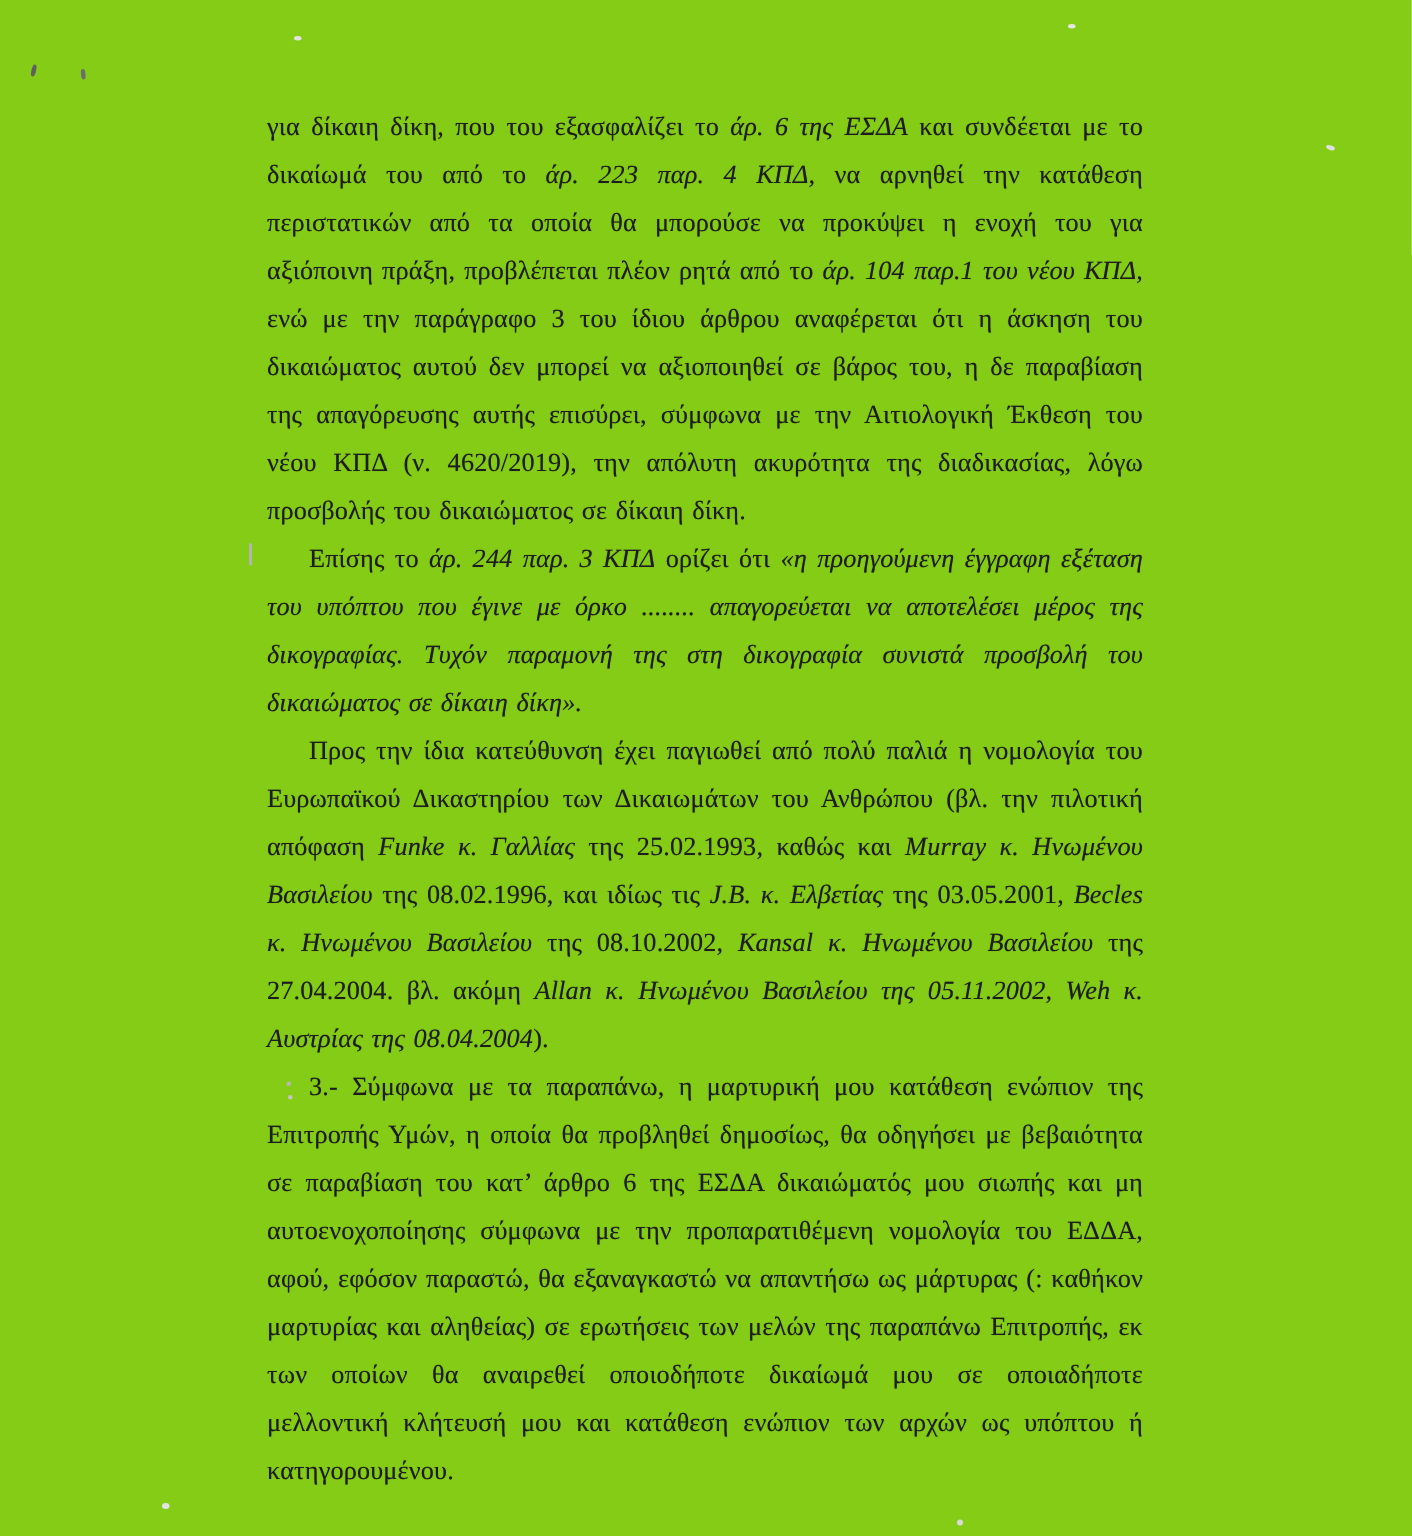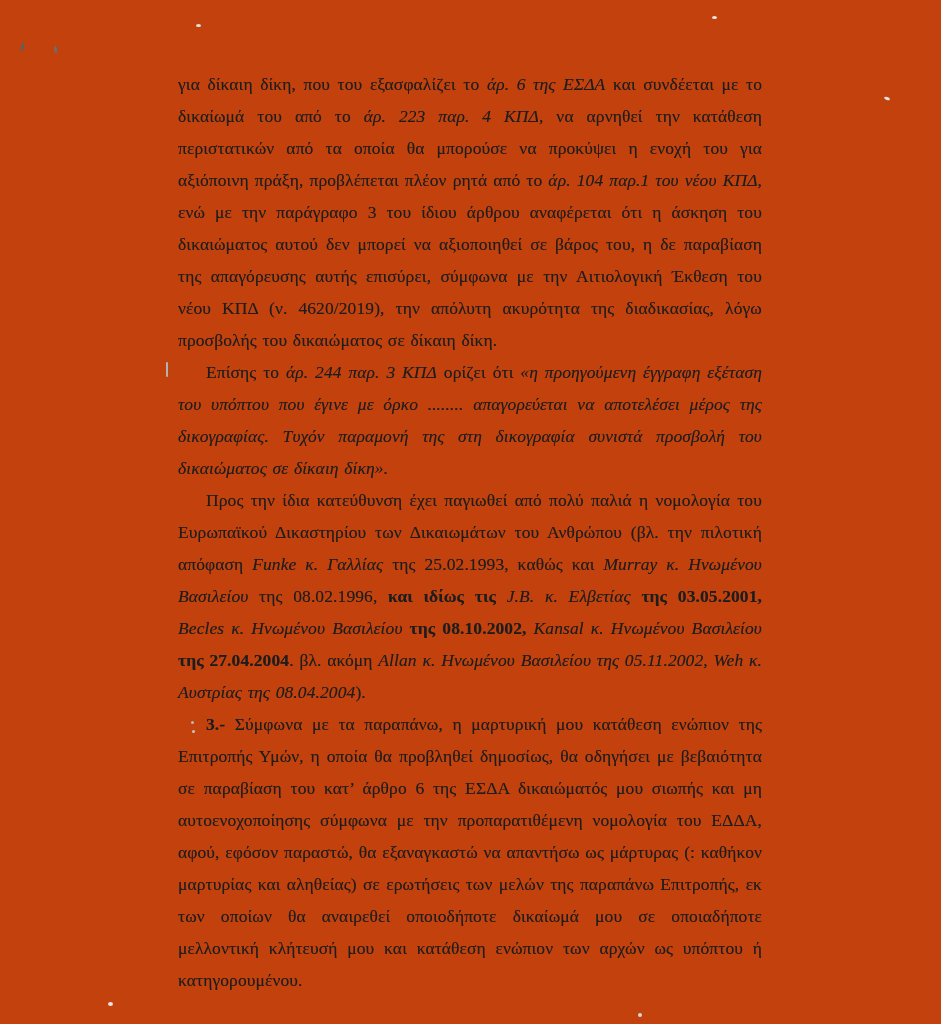--- a/index.html
+++ b/index.html
@@ -34,39 +34,39 @@
   }
   .para {
     margin: 0;
     padding: 0;
   }
   .para.indent {
     text-indent: 28px;
   }
   .seg-normal { font-style: normal; font-weight: normal; }
   .seg-italic { font-style: italic; font-weight: normal; }
-  .seg-bold { font-style: normal; font-weight: bold; }
+  .seg-bold { font-style: normal; font-weight: normal; }
   .seg-bolditalic { font-style: italic; font-weight: normal; }
 
   
   .artifact { position: absolute; pointer-events: none; }
   .artifact.mark-1 { left: 21px;  top: 43px;  width: 3px; height: 8px;  background: #5f5f5f; border-radius: 45%; transform: rotate(14deg); }
   .artifact.mark-2 { left: 54px;  top: 46px;  width: 3px; height: 7px;  background: #6d6d6d; border-radius: 45%; transform: rotate(-6deg); }
   .artifact.mark-3 { left: 166px; top: 362px; width: 2px; height: 15px; background: #b3b3b3; border-radius: 1px; }
   .artifact.mark-4 { left: 191px; top: 721px; width: 3px; height: 3px;  background: #b8b8b8; border-radius: 50%; box-shadow: 1px 9px 0 #c4c4c4; }
   .artifact.mark-5 { left: 196px; top: 24px;  width: 5px; height: 3px;  background: #e2e2e2; border-radius: 50%; }
   .artifact.mark-6 { left: 884px; top: 97px;  width: 6px; height: 3px;  background: #e0e0e0; border-radius: 50%; transform: rotate(18deg); }
   .artifact.mark-7 { left: 712px; top: 16px;  width: 5px; height: 3px;  background: #e7e7e7; border-radius: 50%; }
   .artifact.mark-8 { left: 108px; top: 1002px; width: 5px; height: 4px; background: #e3e3e3; border-radius: 50%; }
   .artifact.mark-9 { left: 638px; top: 1013px; width: 4px; height: 4px; background: #d9d9d9; border-radius: 50%; }
 </style>
 </head>
 <body>
 
-<div class="page" style="background: #c2410c;">
+<div class="page" style="background: #84cc16;">
   <span class="artifact mark-1"></span>
   <span class="artifact mark-2"></span>
   <span class="artifact mark-3"></span>
   <span class="artifact mark-4"></span>
   <span class="artifact mark-5"></span>
   <span class="artifact mark-6"></span>
   <span class="artifact mark-7"></span>
   <span class="artifact mark-8"></span>
   <span class="artifact mark-9"></span>
 

